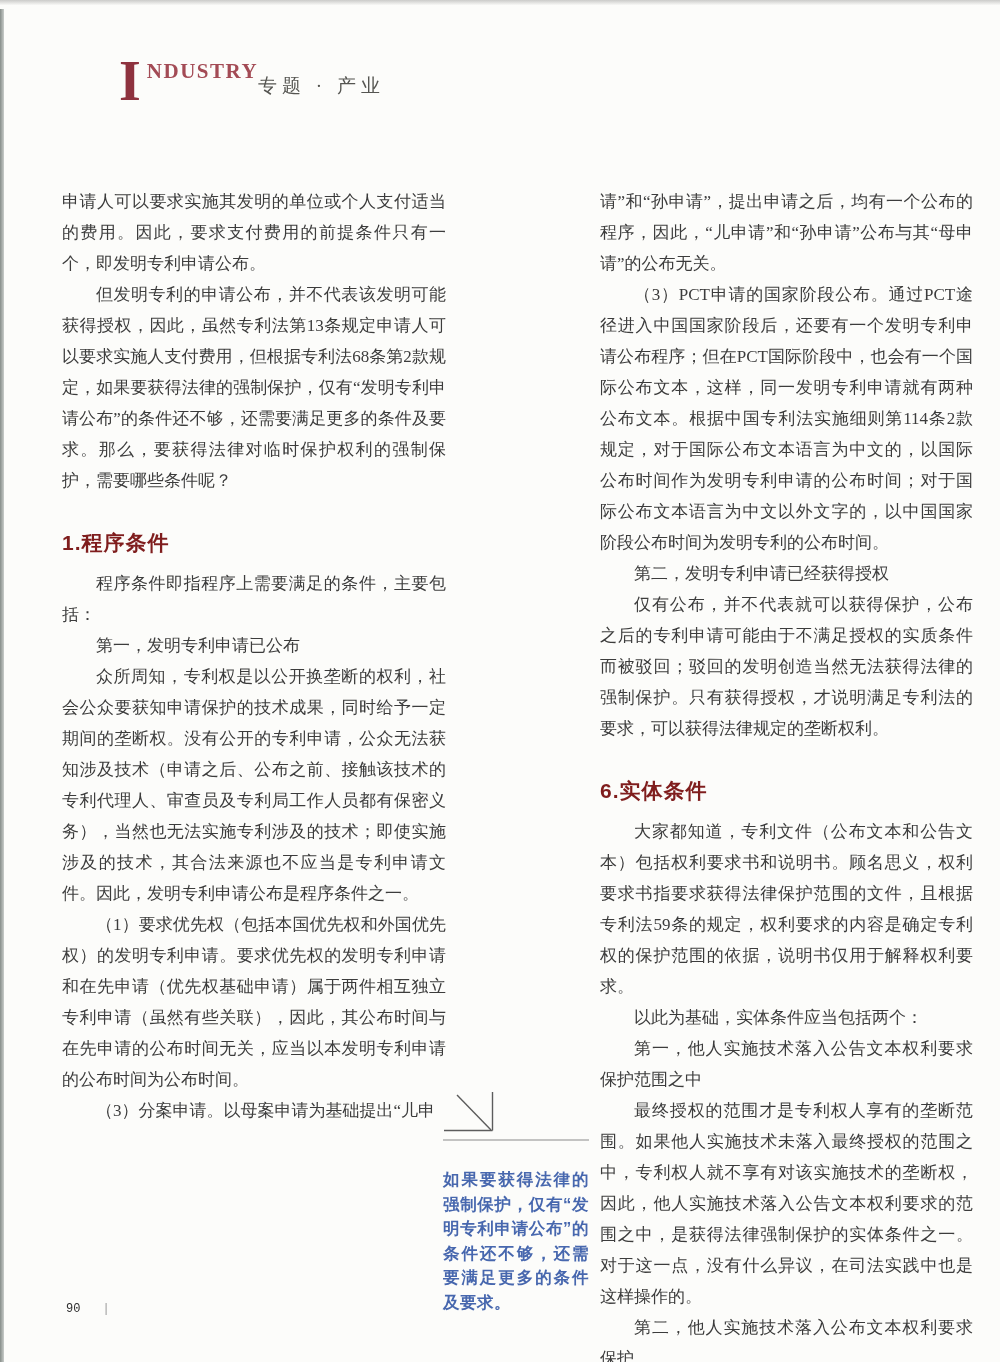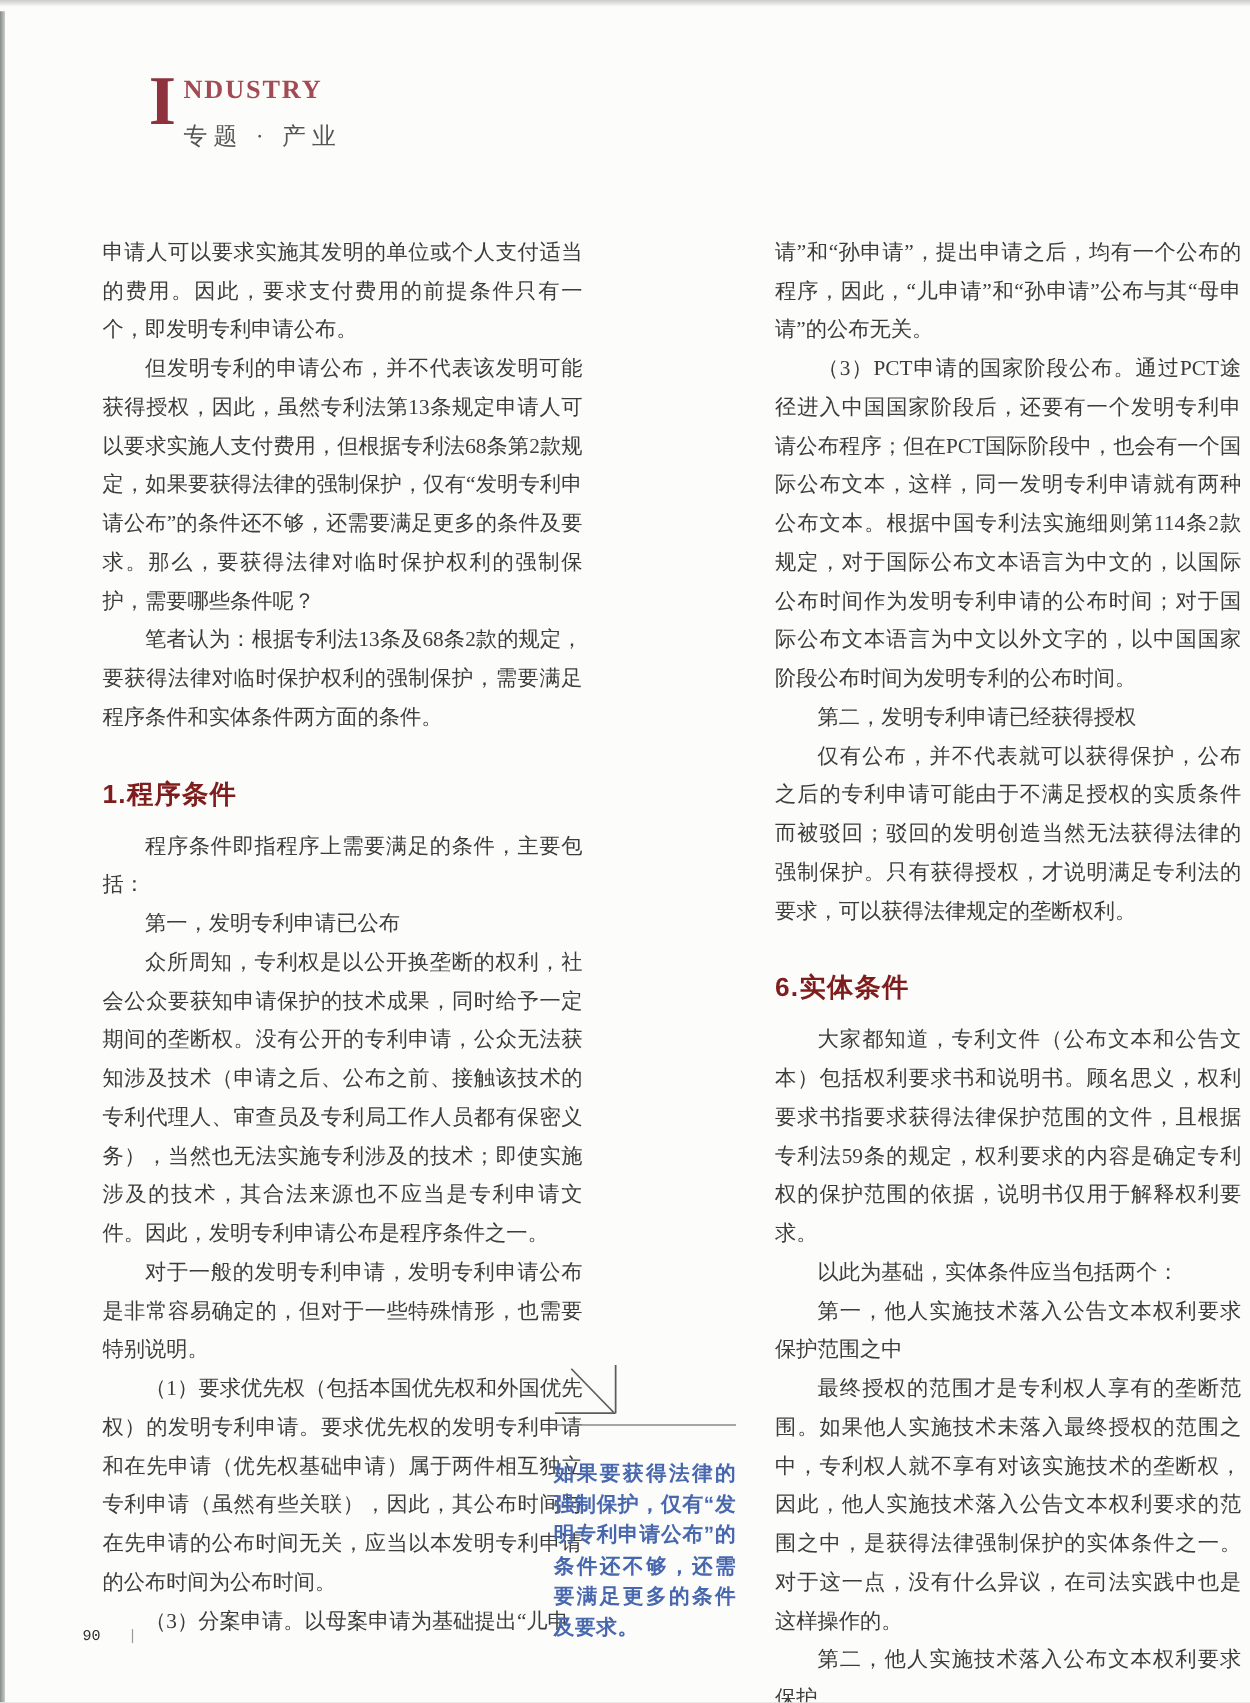--- a/index.html
+++ b/index.html
@@ -20,35 +20,35 @@
   .edge-left {
     position:absolute; top:9px; left:0; width:4px; height:1353px;
     background:linear-gradient(to right,#868d89,#c9cdca);
   }
   
   .logo { position:absolute; left:119px; top:58px; display:flex; }
   .logo-initial {
     font-size:56px; line-height:46px; font-weight:bold;
     color:#8e323e; font-family:"Liberation Serif",serif;
   }
-  .logo-right { margin-left:6px; display:flex; flex-direction:column; }
+  .logo-right { margin-left:6px; display:flex; flex-direction:row; }
   .logo-title {
     font-size:21px; line-height:21px; letter-spacing:1.5px;
     color:#a34b55; font-weight:bold; margin-top:3px;
     font-family:"Liberation Serif",serif;
   }
   .logo-section {
     font-size:19px; line-height:22px; letter-spacing:5px;
     color:#555551; margin-top:17px;
   }
   
   .col {
     position:absolute; top:186px;
     font-size:17px; line-height:31px;
-    text-align:justify; text-justify:inter-ideograph;margin-left:20px;
+    text-align:justify; text-justify:inter-ideograph;
   }
   .col-left  { left:62px;  width:384px; }
   .col-right { left:600px; width:373px; }
   .col p { margin:0; }
   .col p.indent { text-indent:2em; }
   .col h2 {
     font-size:21px; line-height:26px; color:#7f1d1d;
     margin:34px 0 12px 0; font-weight:bold; letter-spacing:1px;
     font-family:"Liberation Sans","DejaVu Sans",sans-serif;
   }
@@ -82,26 +82,24 @@
     <div class="logo-initial">I</div>
     <div class="logo-right">
       <div class="logo-title">NDUSTRY</div>
       <div class="logo-section">专题 · 产业</div>
     </div>
   </div>
 
   <div class="col col-left">
     <p>申请人可以要求实施其发明的单位或个人支付适当的费用。因此，要求支付费用的前提条件只有一个，即发明专利申请公布。</p>
     <p class="indent">但发明专利的申请公布，并不代表该发明可能获得授权，因此，虽然专利法第13条规定申请人可以要求实施人支付费用，但根据专利法68条第2款规定，如果要获得法律的强制保护，仅有“发明专利申请公布”的条件还不够，还需要满足更多的条件及要求。那么，要获得法律对临时保护权利的强制保护，需要哪些条件呢？</p>
-    <p class="indent">笔者认为：根据专利法13条及68条2款的规定，要获得法律对临时保护权利的强制保护，需要满足程序条件和实体条件两方面的条件。</p>
     <h2>1.程序条件</h2>
     <p class="indent">程序条件即指程序上需要满足的条件，主要包括：</p>
     <p class="indent">第一，发明专利申请已公布</p>
     <p class="indent">众所周知，专利权是以公开换垄断的权利，社会公众要获知申请保护的技术成果，同时给予一定期间的垄断权。没有公开的专利申请，公众无法获知涉及技术（申请之后、公布之前、接触该技术的专利代理人、审查员及专利局工作人员都有保密义务），当然也无法实施专利涉及的技术；即使实施涉及的技术，其合法来源也不应当是专利申请文件。因此，发明专利申请公布是程序条件之一。</p>
-    <p class="indent">对于一般的发明专利申请，发明专利申请公布是非常容易确定的，但对于一些特殊情形，也需要特别说明。</p>
     <p class="indent">（1）要求优先权（包括本国优先权和外国优先权）的发明专利申请。要求优先权的发明专利申请和在先申请（优先权基础申请）属于两件相互独立专利申请（虽然有些关联），因此，其公布时间与在先申请的公布时间无关，应当以本发明专利申请的公布时间为公布时间。</p>
     <p class="indent">（3）分案申请。以母案申请为基础提出“儿申</p>
   </div>
 
   <div class="col col-right">
     <p>请”和“孙申请”，提出申请之后，均有一个公布的程序，因此，“儿申请”和“孙申请”公布与其“母申请”的公布无关。</p>
     <p class="indent">（3）PCT申请的国家阶段公布。通过PCT途径进入中国国家阶段后，还要有一个发明专利申请公布程序；但在PCT国际阶段中，也会有一个国际公布文本，这样，同一发明专利申请就有两种公布文本。根据中国专利法实施细则第114条2款规定，对于国际公布文本语言为中文的，以国际公布时间作为发明专利申请的公布时间；对于国际公布文本语言为中文以外文字的，以中国国家阶段公布时间为发明专利的公布时间。</p>
     <p class="indent">第二，发明专利申请已经获得授权</p>
     <p class="indent">仅有公布，并不代表就可以获得保护，公布之后的专利申请可能由于不满足授权的实质条件而被驳回；驳回的发明创造当然无法获得法律的强制保护。只有获得授权，才说明满足专利法的要求，可以获得法律规定的垄断权利。</p>
     <h2>6.实体条件</h2>

